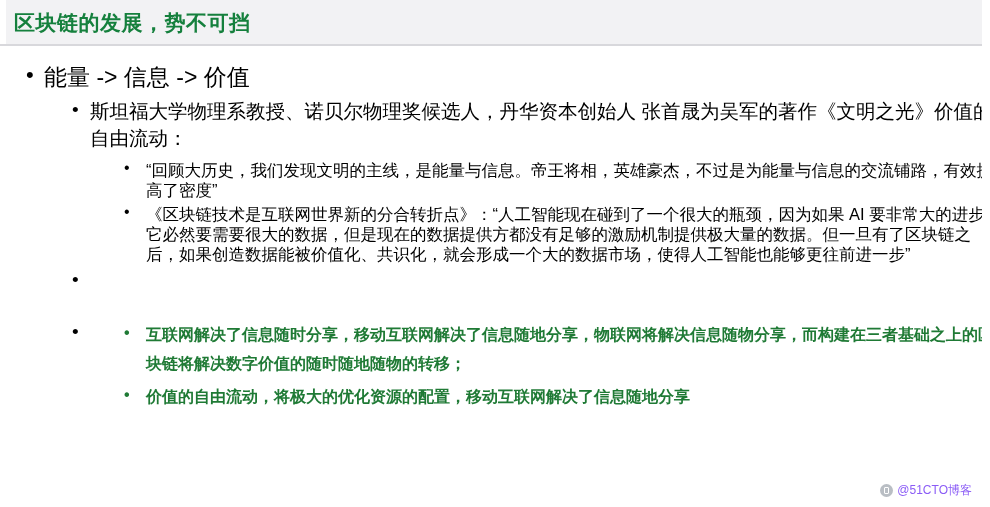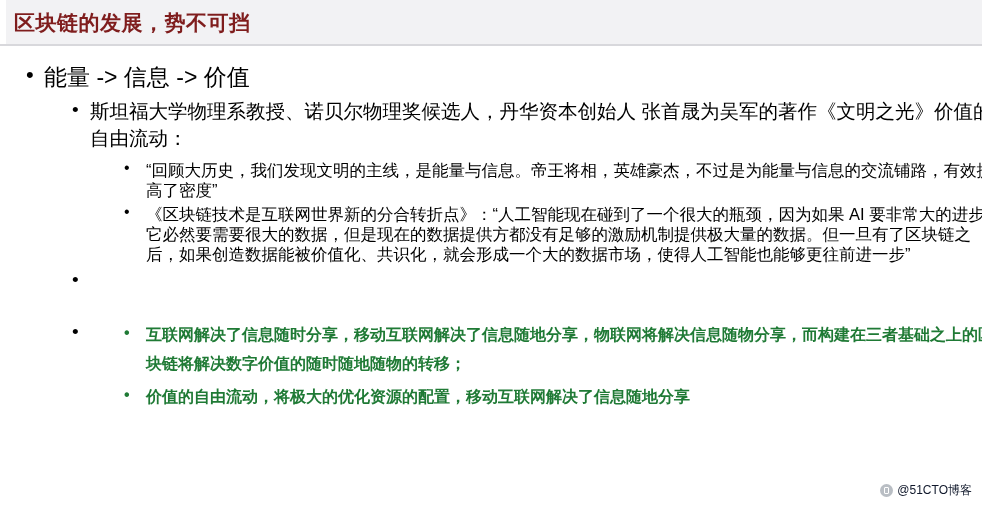--- a/index.html
+++ b/index.html
@@ -40,21 +40,21 @@
     height: 44px;
     background: #ffffff;
   }
   .slide-title {
     position: absolute;
     left: 14px;
     top: 9px;
     font-size: 21px;
     font-weight: bold;
     letter-spacing: 0.5px;
-    color: #7f1d1d;
+    color: #15803d;
     white-space: nowrap;
   }
   
   .right-strip {
     position: absolute;
     right: 0;
     top: 0;
     width: 8px;
     height: 507px;
     background: #ffffff;
@@ -153,21 +153,21 @@
 
   .blk-indent {
     display: block;
   }
 
   .watermark {
     position: absolute;
     right: 18px;
     bottom: 8px;
     font-size: 12px;
-    color: #0f172a;
+    color: #8b5cf6;
     display: flex;
     align-items: center;
     gap: 4px;
     text-align: right;
   }
   .wm-logo {
     display: inline-block;
     width: 13px;
     height: 13px;
     border-radius: 50%;

